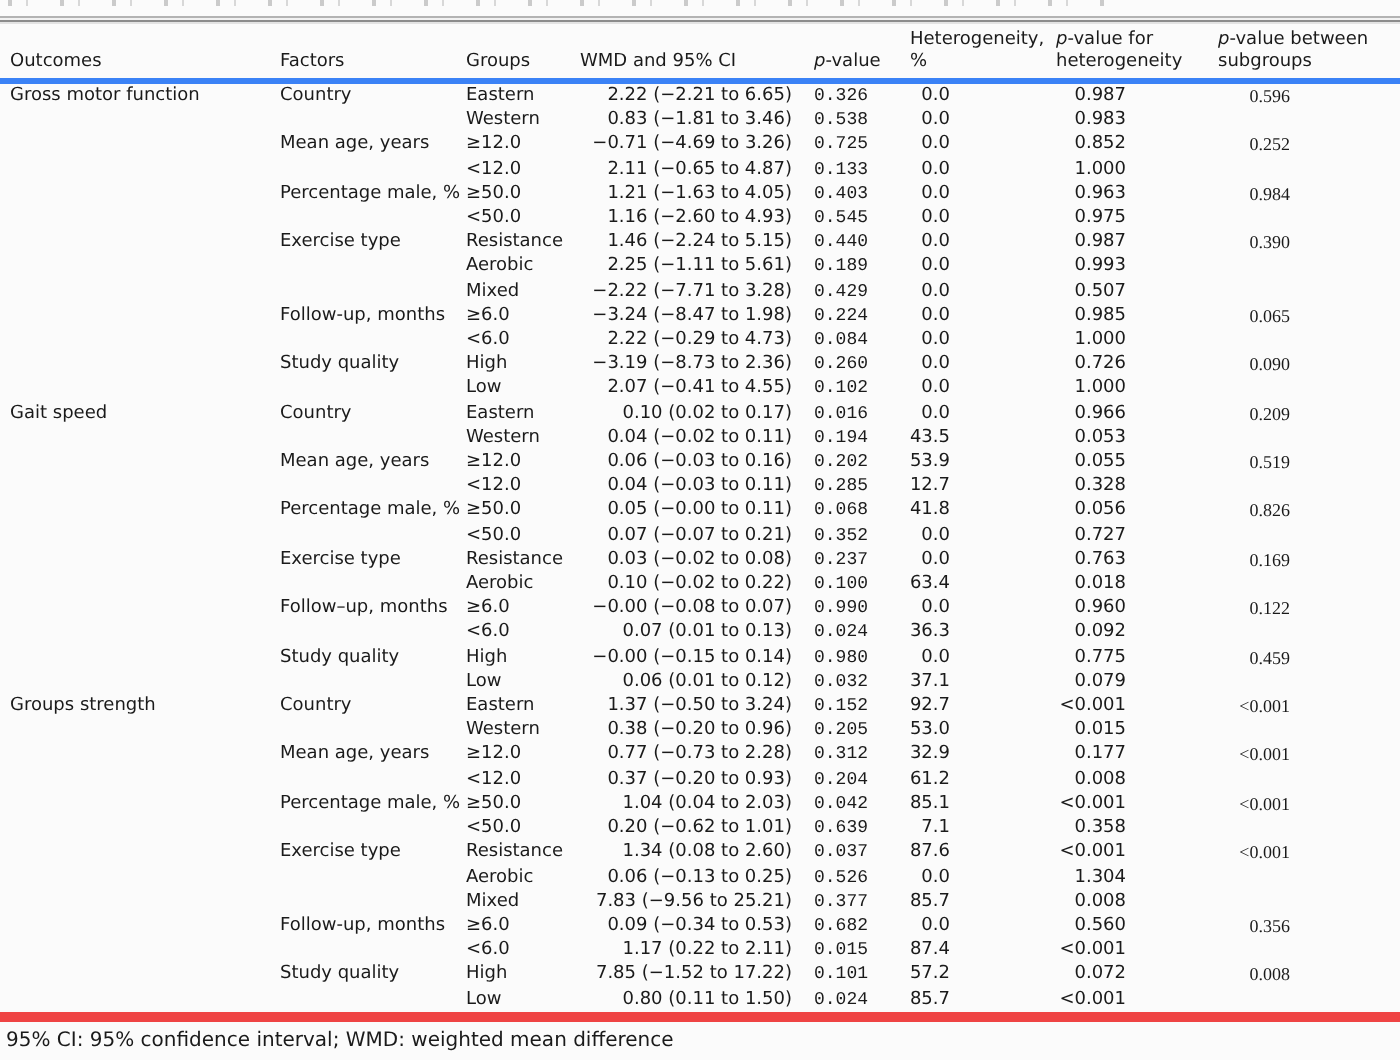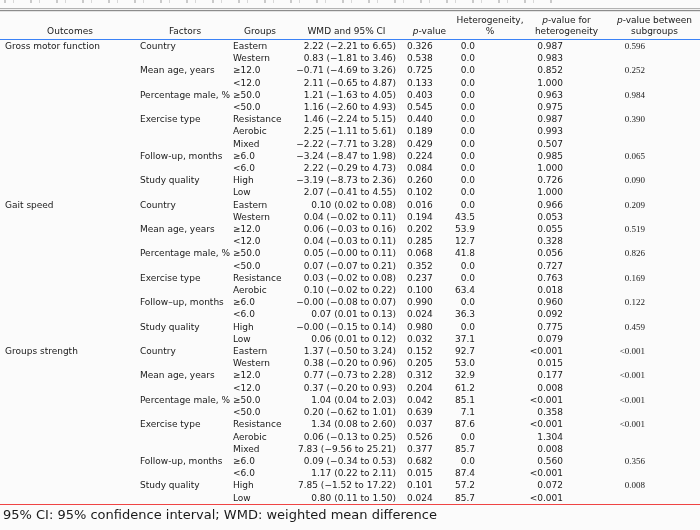--- a/index.html
+++ b/index.html
@@ -21,41 +21,41 @@
     background:linear-gradient(#b3b3b3 0,#b3b3b3 1px,#f2f2f2 1px,#f2f2f2 2px,#8c8c8c 2px,#8c8c8c 3px,#e3e3e3 3px,#e3e3e3 4px);
   }
   table{
     width:700px;border-collapse:collapse;table-layout:fixed;
     font-size:9px;
   }
   col.w-outcomes{width:135px;} col.w-factors{width:95px;} col.w-groups{width:57px;}
   col.w-wmd{width:116px;} col.w-p{width:49px;} col.w-het{width:73px;}
   col.w-phet{width:80px;} col.w-pbetween{width:95px;}
   thead th{
-    font-weight:normal;text-align:center;vertical-align:bottom;
-    padding:3px 0 3px 0;border-bottom:1px solid #3b82f6;
+    font-weight:normal;text-align:left;vertical-align:bottom;
+    padding:3px 0 3px 0;border-bottom:3px solid #3b82f6;
     line-height:10.5px;white-space:nowrap;
   }
   tbody td{
     height:12.2px;line-height:12.2px;padding:0;
     white-space:nowrap;vertical-align:middle;overflow:visible;
   }
-  tbody{border-bottom:1px solid #ef4444;}
+  tbody{border-bottom:5px solid #ef4444;}
   
   th.c-outcomes, td.c-outcomes{padding-left:5px;}
   th.c-factors,  td.c-factors {padding-left:5px;}
   th.c-groups,   td.c-groups  {padding-left:3px;margin-top:24px;}
   th.c-wmd{padding-left:3px;}       td.c-wmd{text-align:right;padding-right:7px;margin-top:36px;}
-  th.c-p{padding-left:4px;margin-left:20px;}         td.c-p{padding-left:4px;}
+  th.c-p{padding-left:4px;margin-left:20px;}         td.c-p{padding-left:4px;font-family:Liberation Mono, monospace;}
   th.c-het{padding-left:3px;}       td.c-het{text-align:right;padding-right:50px;}
   th.c-phet{padding-left:3px;}      td.c-phet{text-align:right;padding-right:42px;margin-top:24px;}
   th.c-pbetween{padding-left:4px;}  td.c-pbetween{text-align:right;padding-right:55px;font-family:Liberation Serif, serif;}
   th i{font-style:italic;}
   .footnote{
-    font-size:13px;line-height:12px;
+    font-size:10px;line-height:12px;
     padding:4px 0 0 3px;white-space:nowrap;
   }
 </style>
 </head>
 <body>
 
 <div class="page">
   <div class="caption-remnant"></div>
   <div class="top-rule"></div>
 
@@ -229,21 +229,21 @@
           <td class="c-wmd">2.07 (−0.41 to 4.55)</td>
           <td class="c-p">0.102</td>
           <td class="c-het">0.0</td>
           <td class="c-phet">1.000</td>
           <td class="c-pbetween"></td>
         </tr>
         <tr>
           <td class="c-outcomes">Gait speed</td>
           <td class="c-factors">Country</td>
           <td class="c-groups">Eastern</td>
-          <td class="c-wmd">0.10 (0.02 to 0.08)</td>
+          <td class="c-wmd">0.10 (0.02 to 0.17)</td>
           <td class="c-p">0.016</td>
           <td class="c-het">0.0</td>
           <td class="c-phet">0.966</td>
           <td class="c-pbetween">0.209</td>
         </tr>
         <tr>
           <td class="c-outcomes"></td>
           <td class="c-factors"></td>
           <td class="c-groups">Western</td>
           <td class="c-wmd">0.04 (−0.02 to 0.11)</td>

